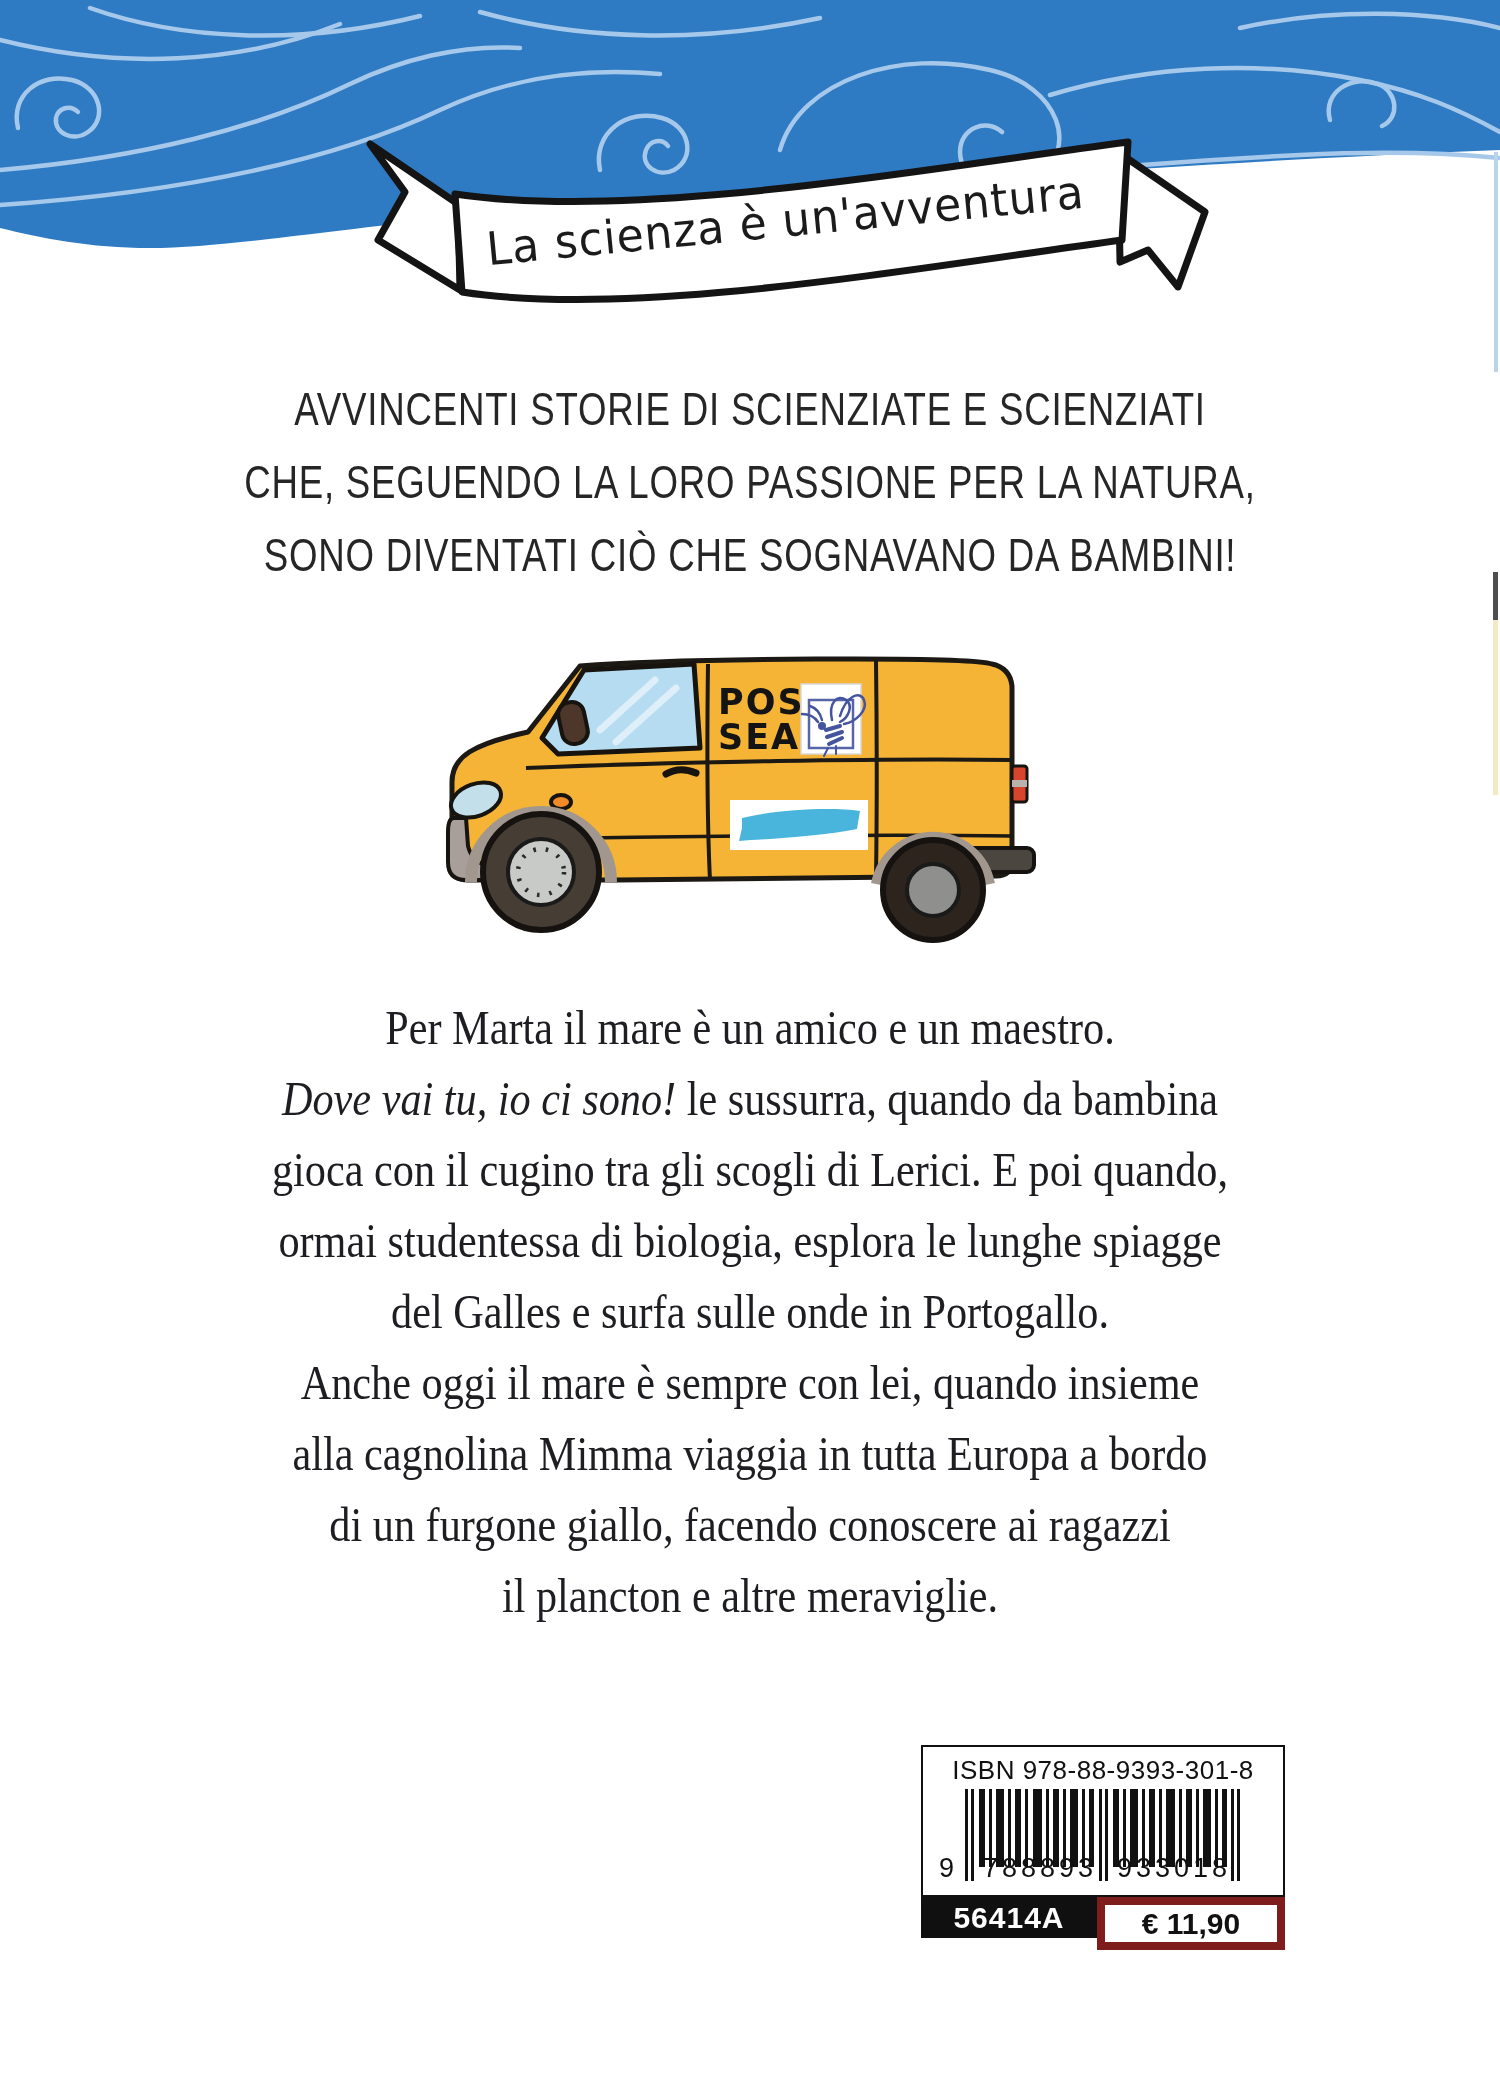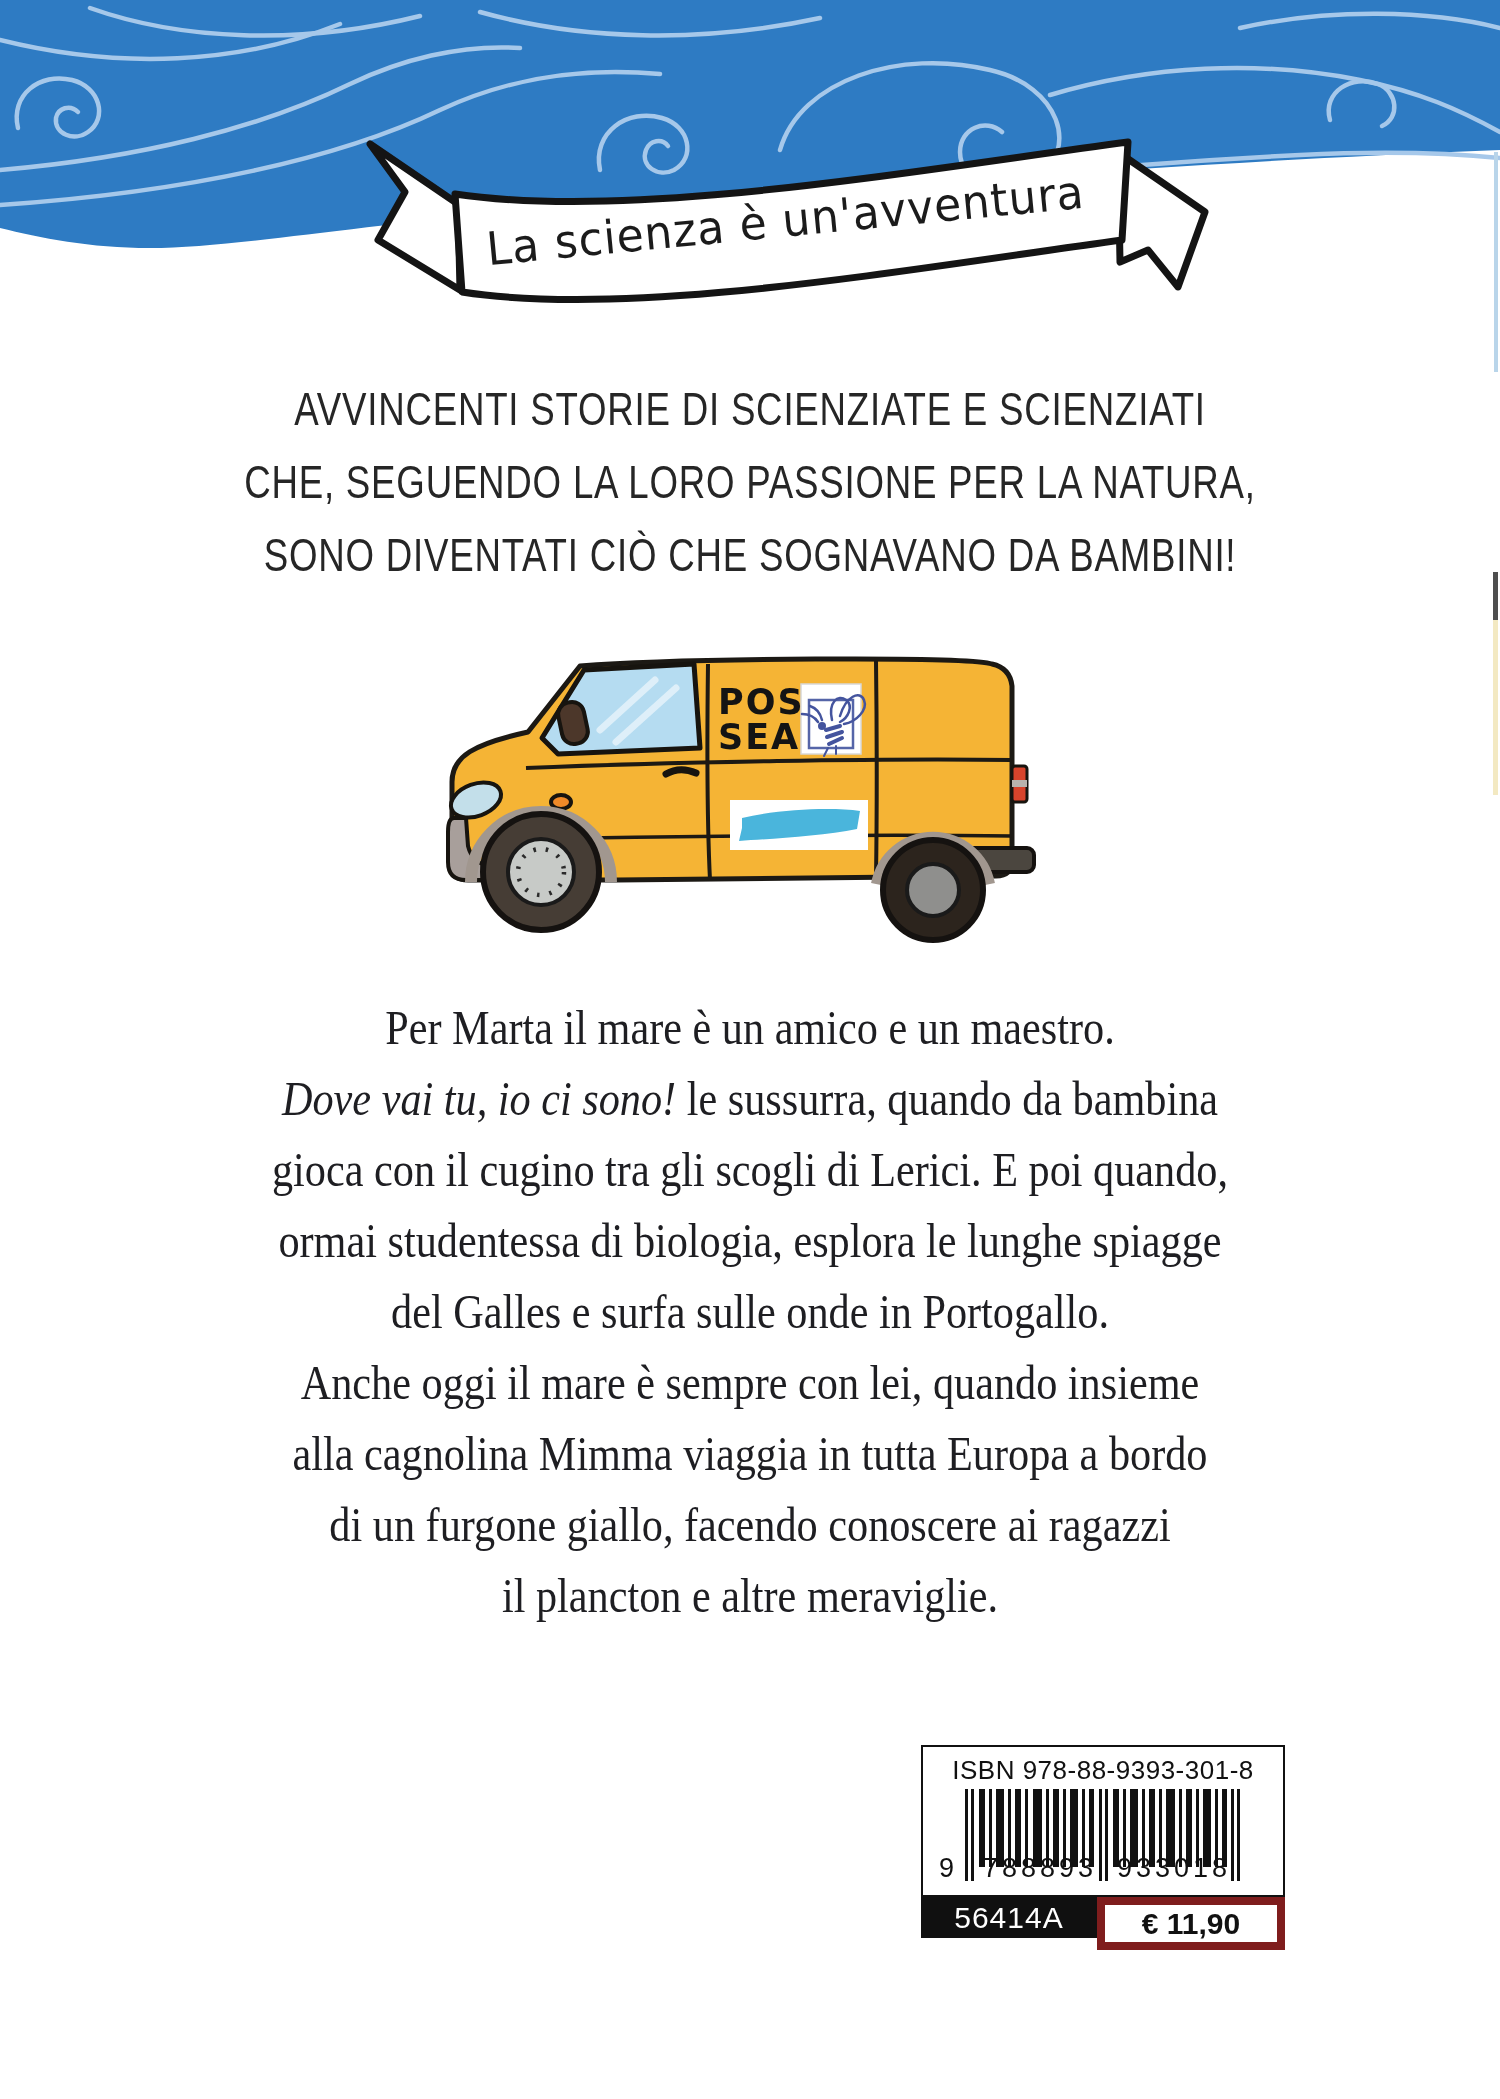--- a/index.html
+++ b/index.html
@@ -78,21 +78,21 @@
   }
   .barcode{position:absolute;left:42px;top:42px;}
   .digits{position:absolute;top:106px;font-size:27px;color:#111;letter-spacing:4px;white-space:nowrap;}
   .d1{left:16px;}
   .d2{left:60px;}
   .d3{left:194px;text-align:right;}
   .isbn-bottom{position:absolute;left:0;top:152px;width:364px;height:41px;display:flex;}
   .code-box{
     width:182px;height:41px;background:#101010;color:#ffffff;
     display:flex;align-items:center;justify-content:center;
-    font-size:30px;font-weight:400;letter-spacing:1px;
+    font-size:30px;font-weight:700;letter-spacing:1px;
   }
   .price-box{
     width:178px;height:37px;background:#ffffff;border:8px solid #7f1d1d;
     display:flex;align-items:center;justify-content:center;
     font-size:30px;font-weight:700;color:#111;
   }
 
   
   .sliver{position:absolute;}
   .sliver-blue-top{left:1494px;top:152px;width:4px;height:220px;background:#b9d5ea;}

